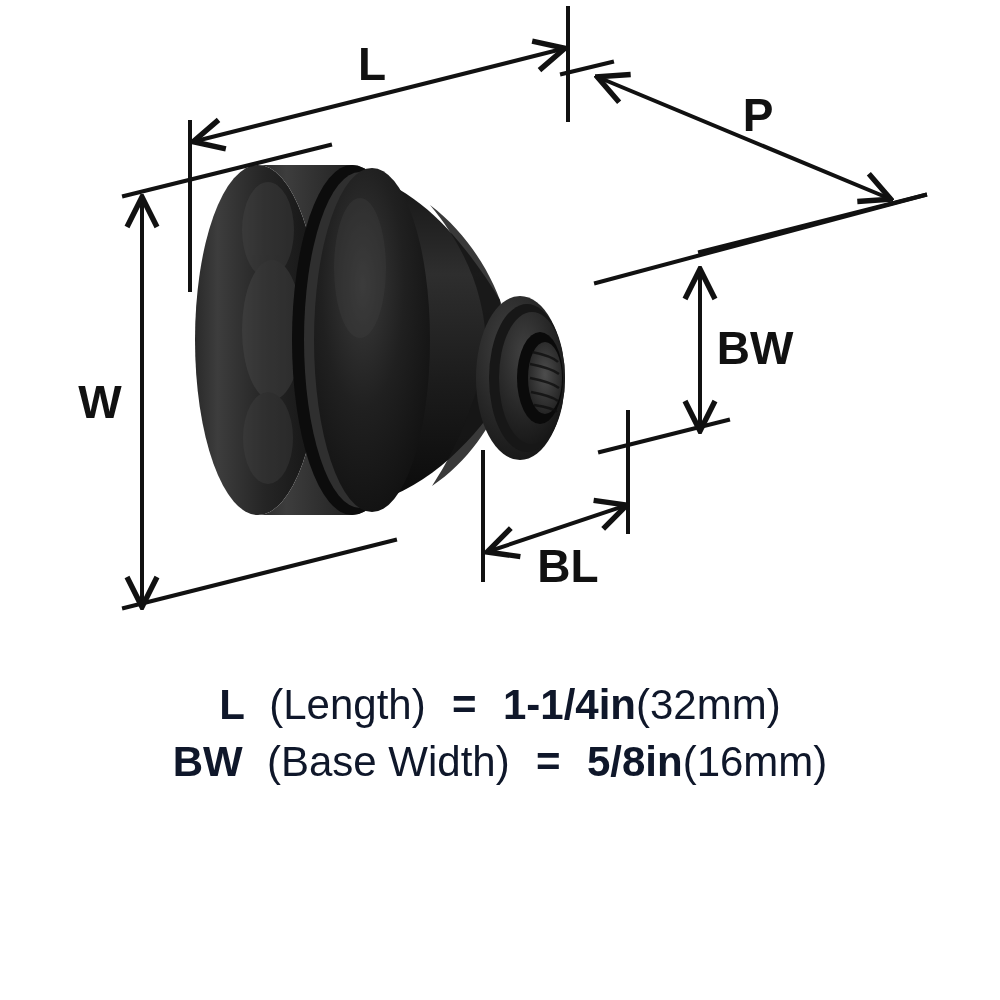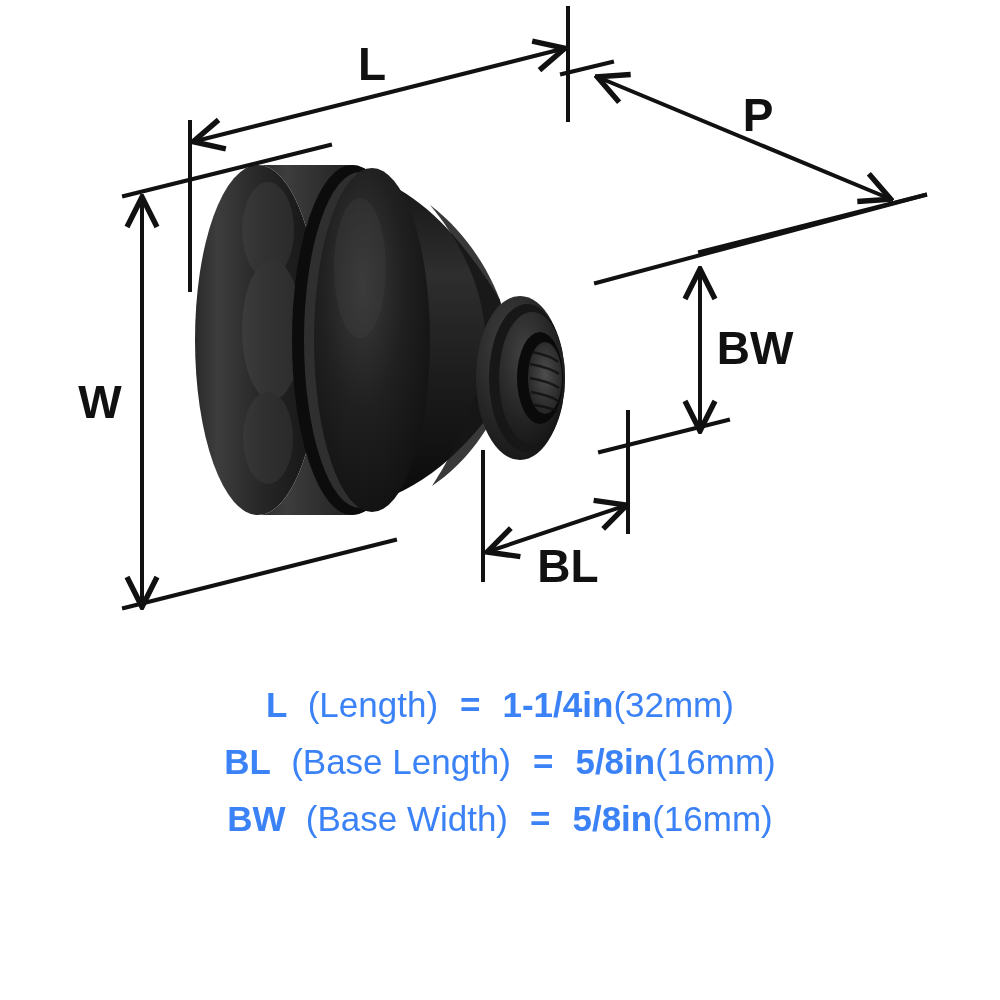--- a/index.html
+++ b/index.html
@@ -45,22 +45,22 @@
     height: 310px;
     display: flex;
     flex-direction: column;
     align-items: center;
     justify-content: flex-start;
   }
   .legend-row {
     height: 57px;
     line-height: 57px;
     white-space: nowrap;
-    font-size: 35px;
-    color: #3b82f6;
+    font-size: 42px;
+    color: #0f172a;
     text-align: center;
   }
   .abbr {
     font-weight: bold;
   }
   .desc {
     font-weight: normal;
   }
   .eq {
     font-weight: bold;
@@ -201,26 +201,20 @@
 
     <div class="legend-row">
       <span class="abbr" style="margin-right: 0.3em;">L</span>
       <span class="desc" style="margin-right: 0.35em;">(Length)</span>
       <span class="eq" style="margin-right: 0.35em;">=</span>
       <span class="val-in">1-1/4in</span><span class="val-mm">(32mm)</span>
     </div>
 
 
 
-    <div class="legend-row">
-      <span class="abbr" style="margin-right: 0.3em;">BL</span>
-      <span class="desc" style="margin-right: 0.35em;">(Base Length)</span>
-      <span class="eq" style="margin-right: 0.35em;">=</span>
-      <span class="val-in">5/8in</span><span class="val-mm">(16mm)</span>
-    </div>
 
     <div class="legend-row">
       <span class="abbr" style="margin-right: 0.3em;">BW</span>
       <span class="desc" style="margin-right: 0.35em;">(Base Width)</span>
       <span class="eq" style="margin-right: 0.35em;">=</span>
       <span class="val-in">5/8in</span><span class="val-mm">(16mm)</span>
     </div>
 
   </div>
 

